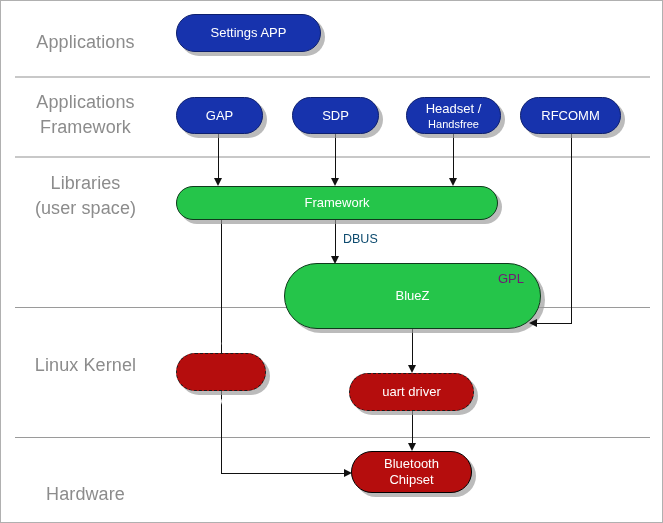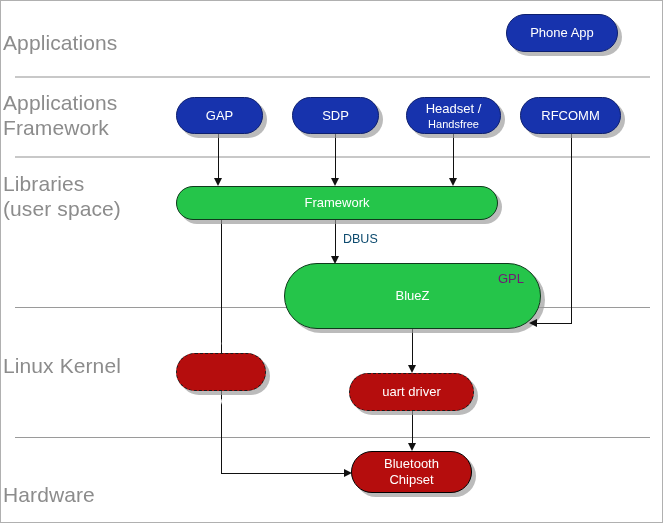--- a/index.html
+++ b/index.html
@@ -25,22 +25,23 @@
     height: 0;
     border-top: 2px solid #c8c8c8;
   }
   .divider.thin {
     border-top: 1px solid #9a9a9a;
   }
   
   .layer-label {
     position: absolute;
     color: #8c8c8c;
-    font-size: 21px;
+    font-size: 18px;
     line-height: 25px;
+    text-align: center;
     width: 165px;
     left: 2px;
     white-space: pre-line;
     letter-spacing: 0.1px;
   }
   
   .node {
     position: absolute;
     box-sizing: border-box;
     border-radius: 999px;
@@ -171,24 +172,24 @@
   <div class="vline" style="left:411px; top:328px; height:37px;"></div>
   <div class="arrow-down" style="left:406.5px; top:364px;"></div>
 
   <div class="vline" style="left:411px; top:410px; height:33px;"></div>
   <div class="arrow-down" style="left:406.5px; top:442px;"></div>
 
   <div class="vline" style="left:220px; top:218px; height:254px;"></div>
   <div class="hline" style="left:220px; top:472px; width:124px;"></div>
   <div class="arrow-right" style="left:343px; top:467.5px;"></div>
 
-
-  <div class="node blue" style="left:505px; top:13px; width:112px; height:38px;">
-    <span class="ttl">Phone App</span>
-  </div>
+  <div class="node blue" style="left:175px; top:13px; width:145px; height:38px;">
+    <span class="ttl">Settings APP</span>
+  </div>
+
 
   <div class="node blue" style="left:175px; top:96px; width:87px; height:37px;">
     <span class="ttl">GAP</span>
   </div>
 
   <div class="node blue" style="left:291px; top:96px; width:87px; height:37px;">
     <span class="ttl">SDP</span>
   </div>
 
   <div class="node blue" style="left:405px; top:96px; width:95px; height:37px;">

